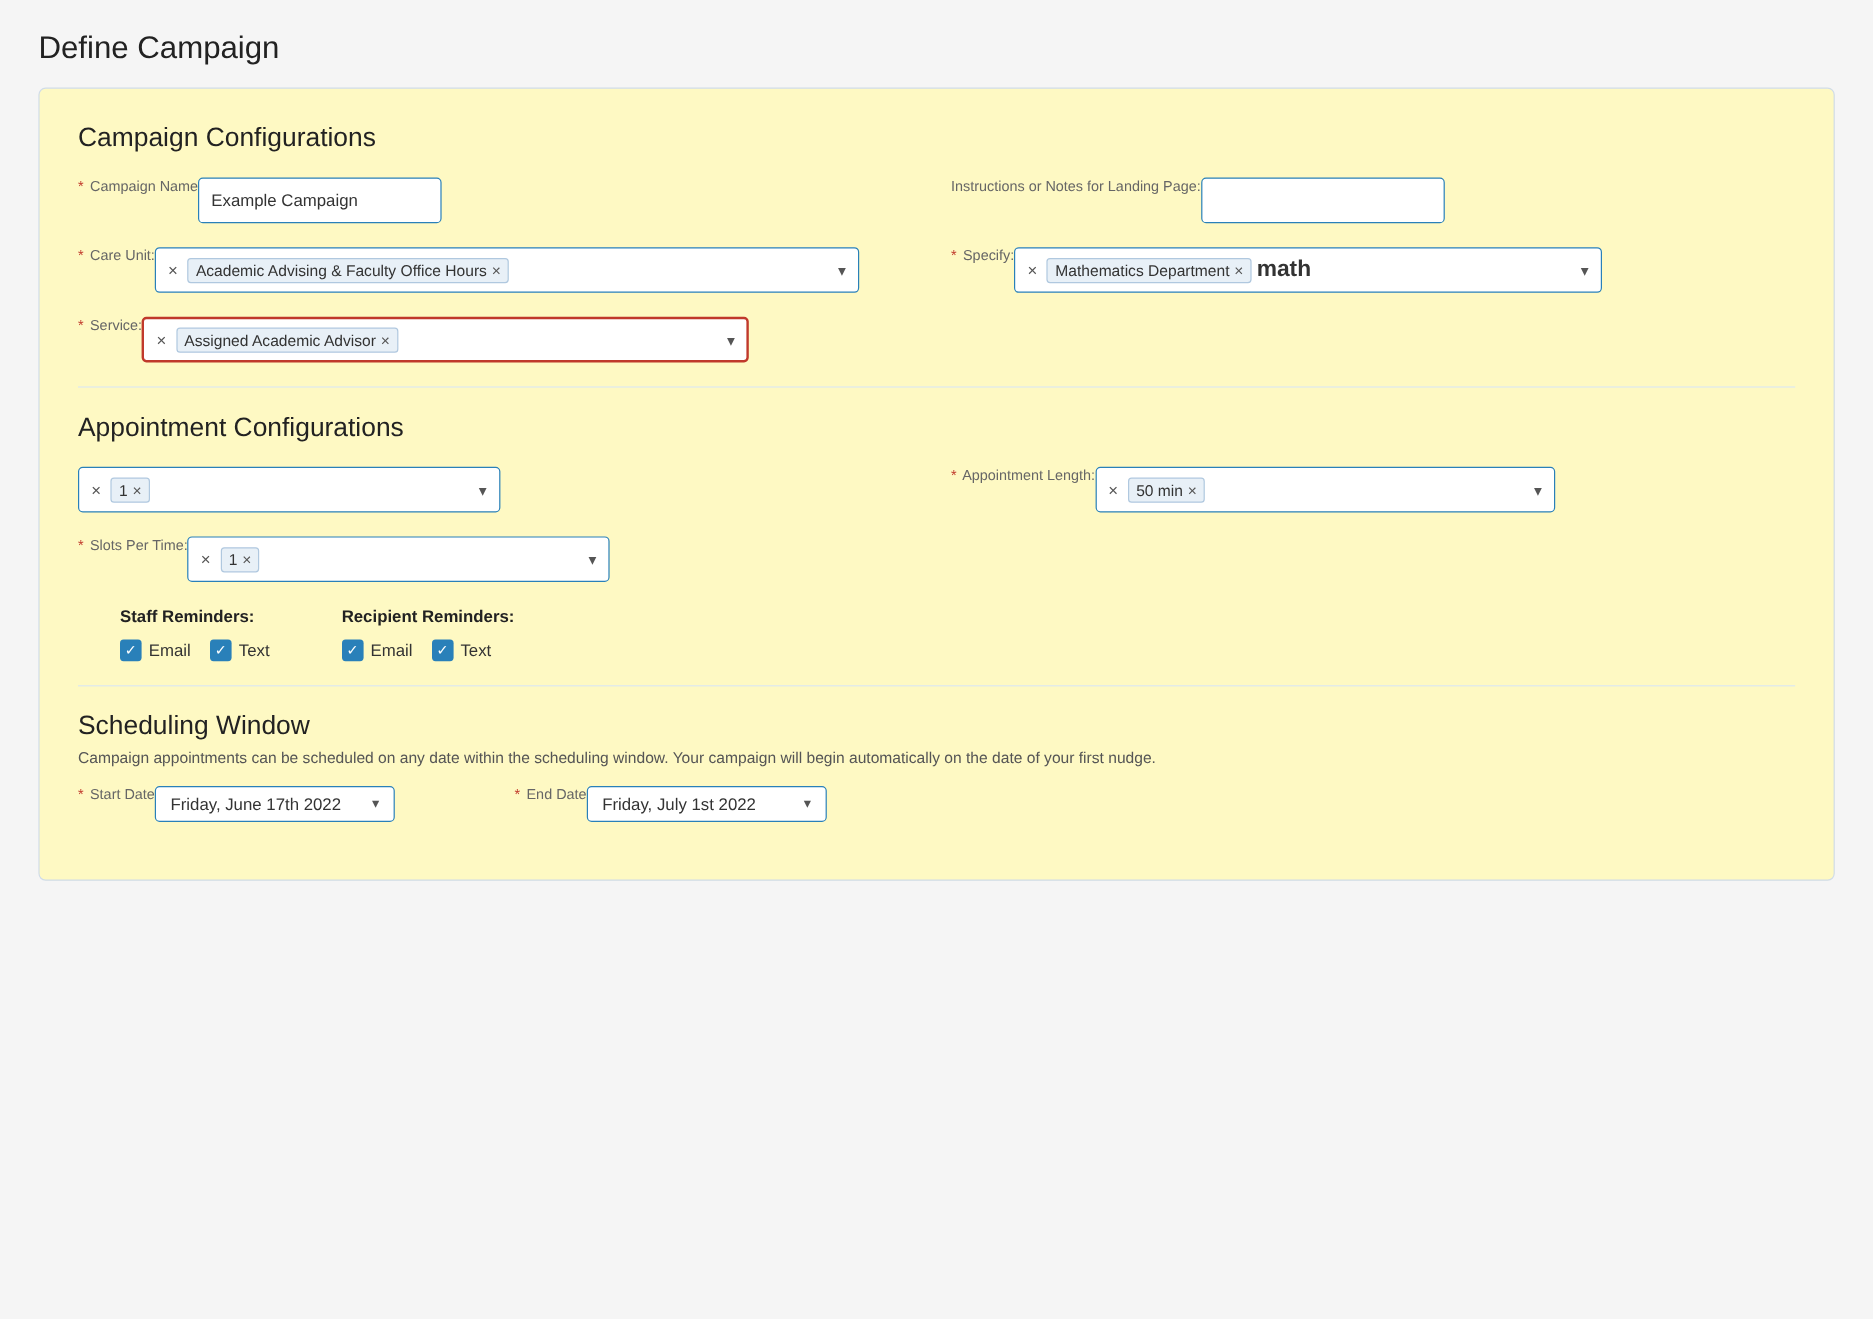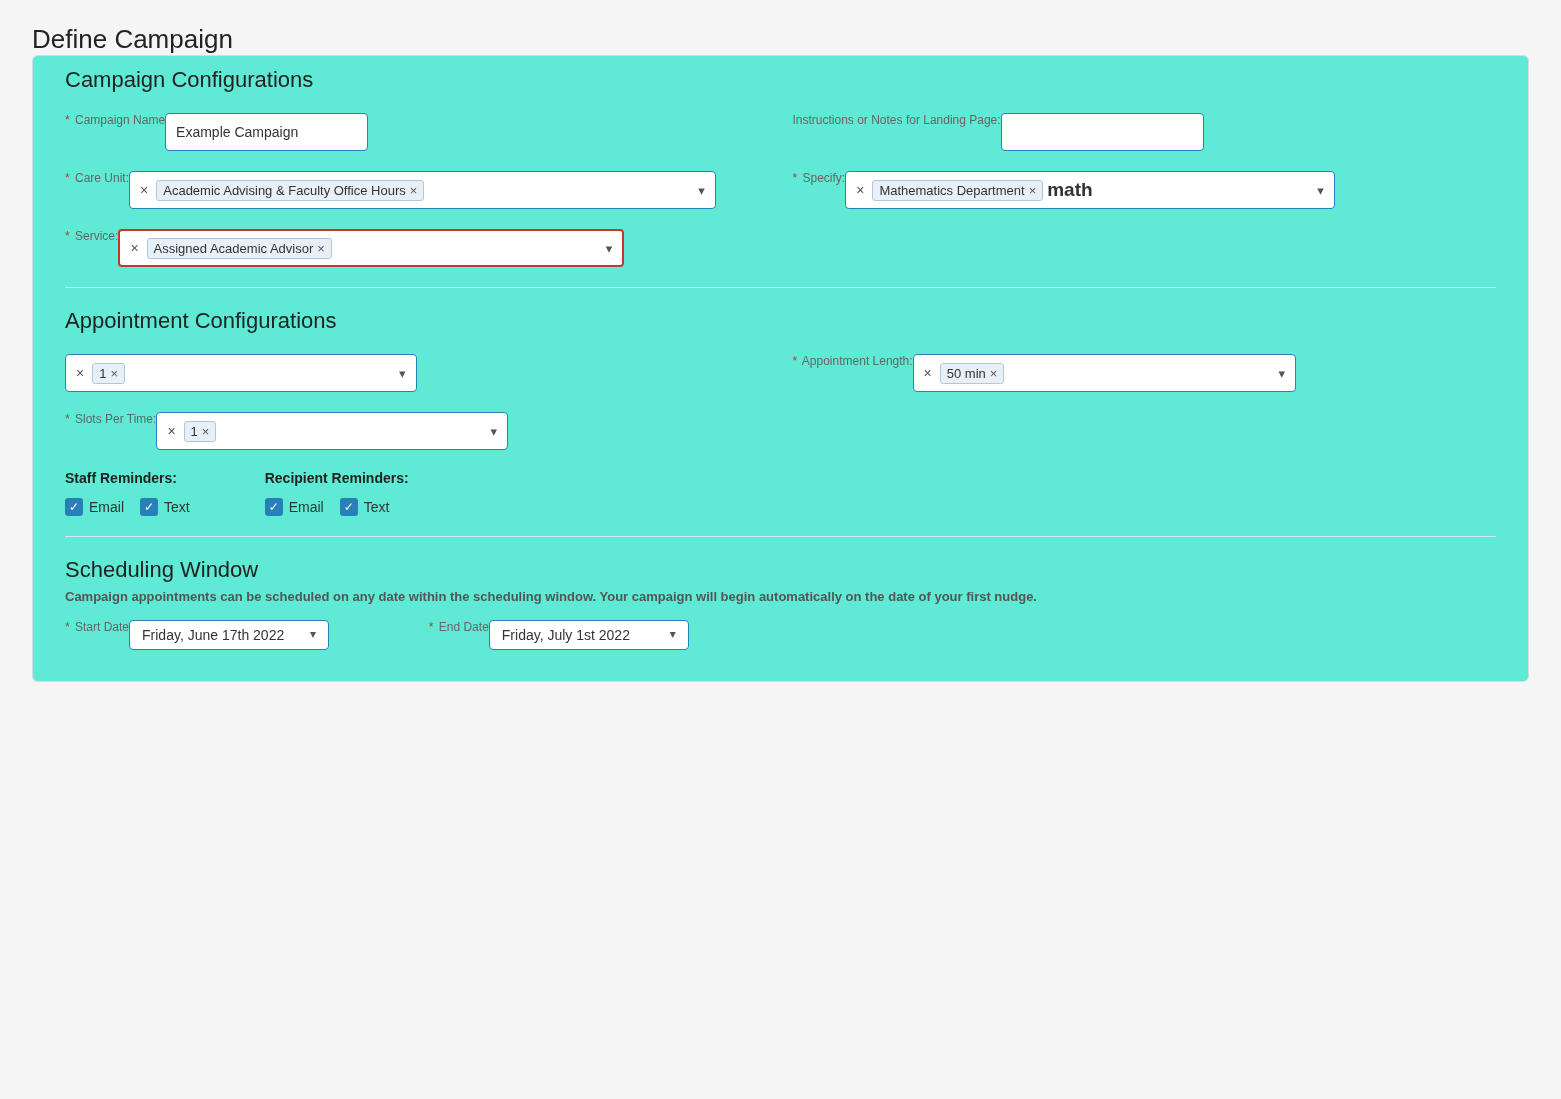--- a/index.html
+++ b/index.html
@@ -10,36 +10,36 @@
       font-size: 14px;
     }
     .page-wrapper {
       padding: 24px 32px;
       max-width: 1561px;
     }
     .page-title {
       font-size: 26px;
       font-weight: 400;
       color: #222;
-      margin-bottom: 0;
+      margin-bottom: 18px;
     }
     .page-subtitle {
       font-size: 14px;
       color: #555;
       margin-bottom: 18px;
     }
     .page-subtitle a {
       color: #c0392b;
       text-decoration: none;
     }
     .card {
-      background: #5eead4;
+      background: #fef9c3;
       border: 1px solid #d0dce8;
       border-radius: 6px;
-      padding: 11px 32px;
+      padding: 28px 32px;
       margin-bottom: 0;
     }
     .section-title {
       font-size: 22px;
       font-weight: 400;
       color: #222;
       margin-bottom: 20px;
     }
     .form-row {
       display: flex;
@@ -127,23 +127,24 @@
       font-size: 14px;
       padding: 0 4px;
     }
     .divider {
       border: none;
       border-top: 1px solid #dce8f0;
       margin: 20px 0;
     }
     .reminders-row {
       display: flex;
-      gap: 75px;
+      gap: 60px;
       margin-top: 10px;
       margin-bottom: 20px;
+      margin-left: 35px;
     }
     .reminder-section {
       display: flex;
       flex-direction: column;
       gap: 8px;
     }
     .reminder-title {
       font-size: 14px;
       font-weight: 600;
       color: #222;
@@ -175,21 +176,20 @@
     .scheduling-title {
       font-size: 22px;
       font-weight: 400;
       color: #222;
       margin-bottom: 6px;
     }
     .scheduling-subtitle {
       font-size: 13px;
       color: #555;
       margin-bottom: 16px;
-      font-weight: bold;
     }
     .date-select {
       display: inline-flex;
       align-items: flex-start;
       border: 1px solid #2980b9;
       border-radius: 4px;
       padding: 6px 12px;
       font-size: 14px;
       color: #333;
       background: #fff;

